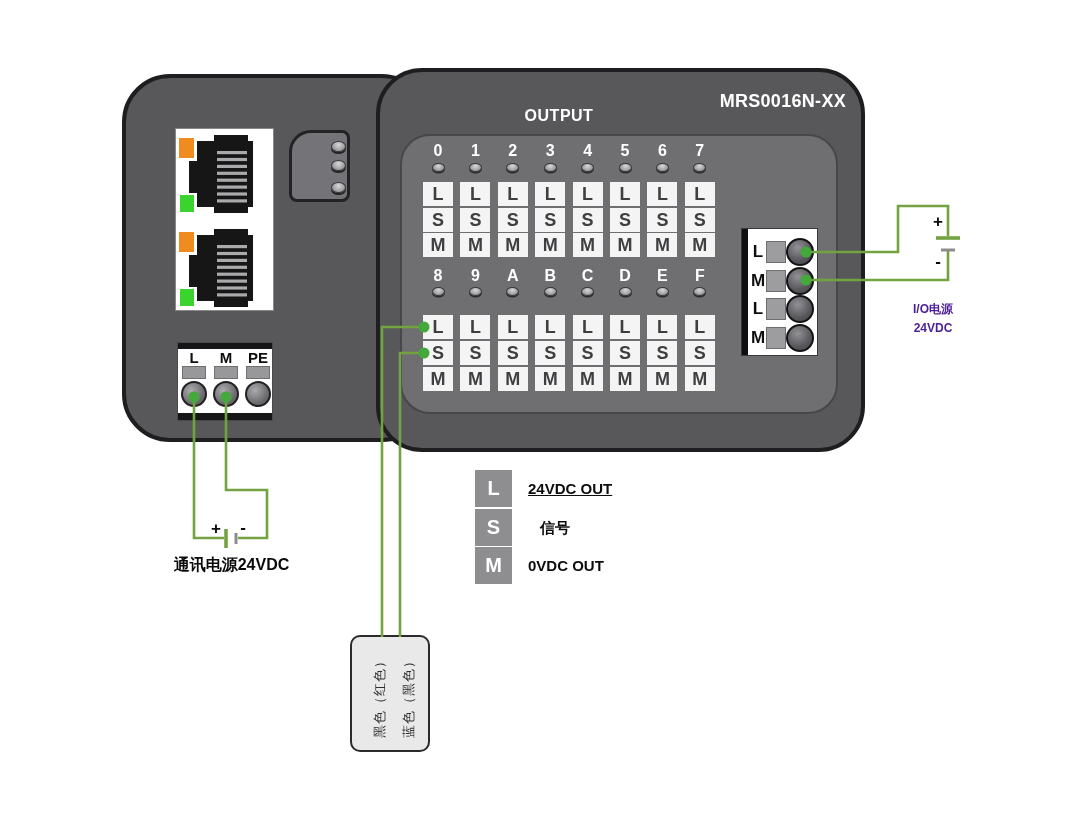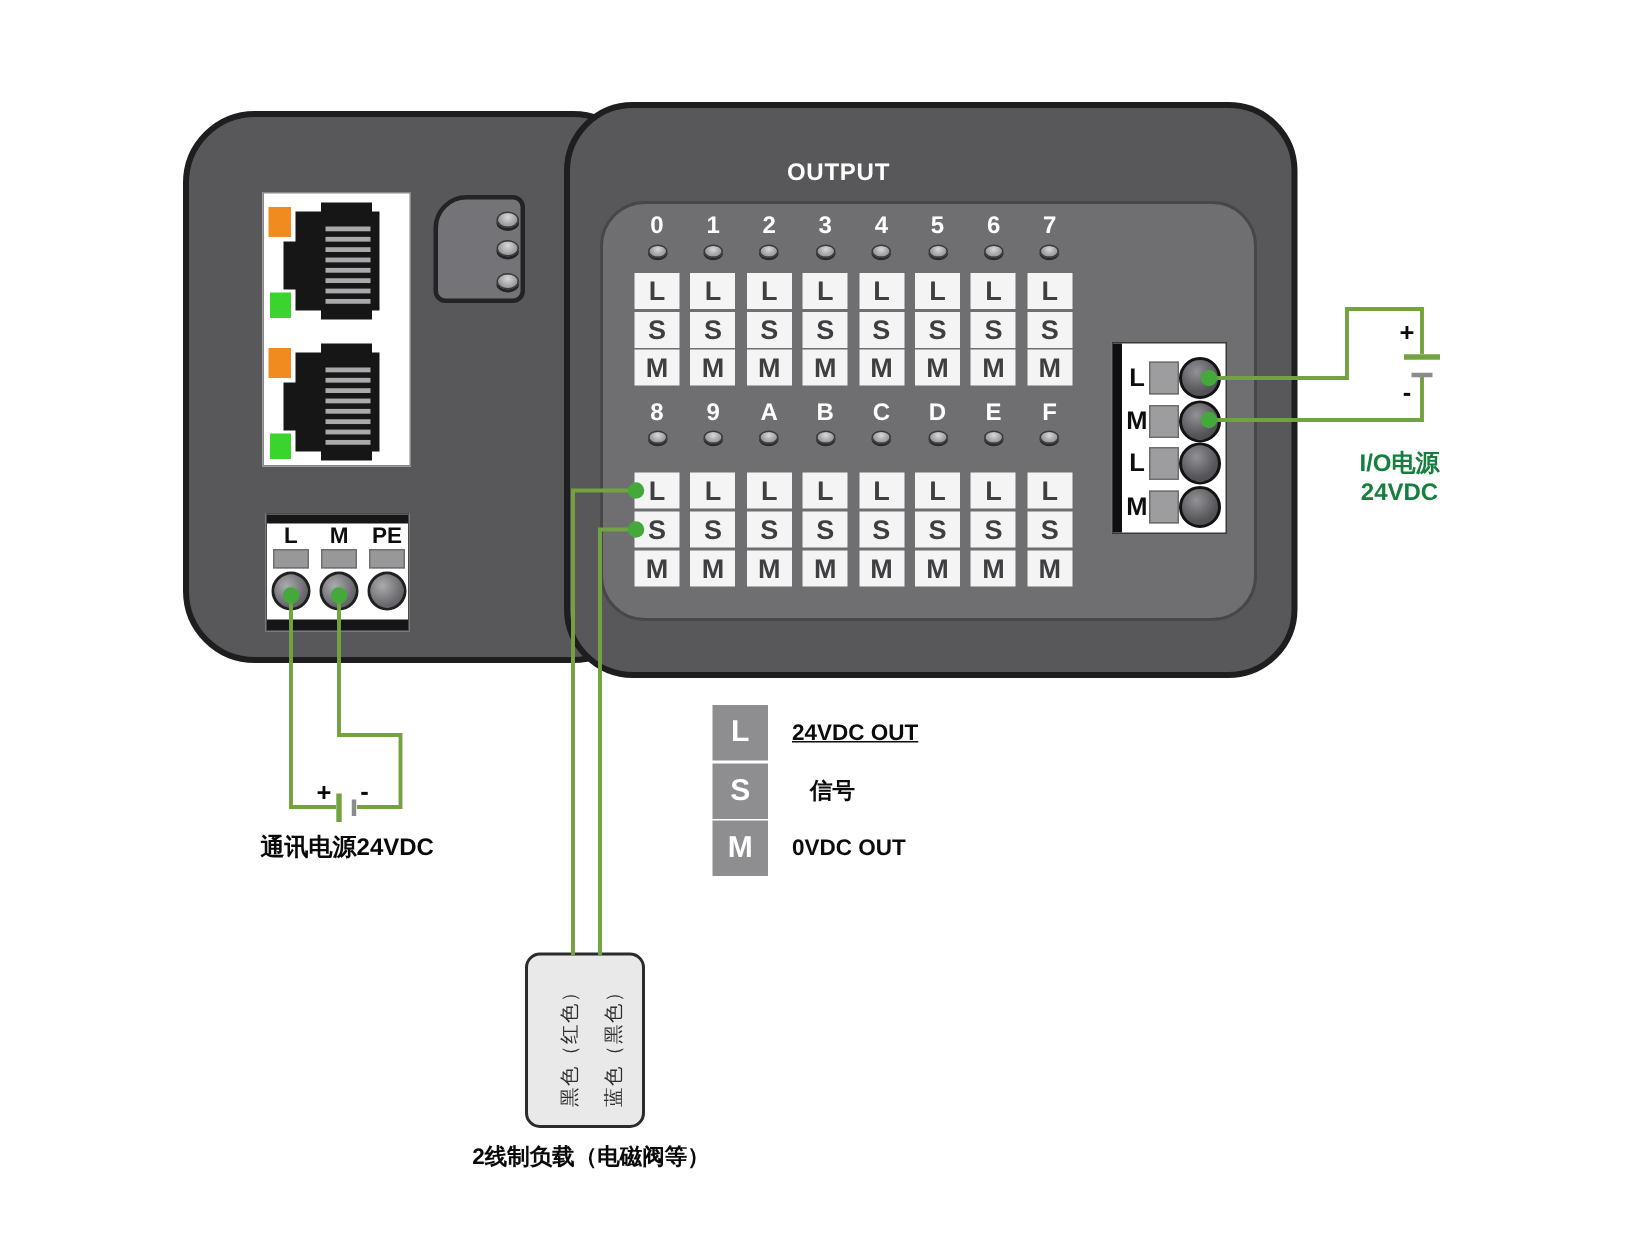--- a/index.html
+++ b/index.html
@@ -76,40 +76,41 @@
     border:2px solid #202022;
     background: radial-gradient(circle at 36% 34%, #ababae 0%, #69696d 65%, #5a5a5e 100%);
   }
 
   
   .legend-box { position:absolute; width:37px; height:37px; background:#8e8e91; color:#fff; font-weight:700; font-size:20px; line-height:37px; text-align:center; }
   .legend-label { position:absolute; height:37px; line-height:37px; font-weight:700; font-size:15px; color:#0c0c0c; }
 
   
   .sign { position:absolute; width:20px; text-align:center; font-weight:700; font-size:17px; line-height:18px; color:#0a0a0a; }
-  #io-power-label { left:872px; top:300px; width:122px; text-align:center; font-weight:700; font-size:16px; line-height:19px; color:#15803d; }
+  #io-power-label { left:872px; top:300px; width:122px; text-align:center; font-weight:700; font-size:12px; line-height:19px; color:#4c1d95; }
   #comm-power-label { left:149px; top:555px; width:165px; text-align:center; font-weight:700; font-size:16px; color:#0a0a0a; }
   #load-caption { left:294px; top:762px; width:200px; text-align:center; font-weight:700; font-size:15px; color:#0a0a0a; }
   #load-box { left:350px; top:635px; width:80px; height:117px; background:#e9e9e9; border:2.5px solid #2b2b2c; border-radius:10px; }
   .load-rot {
     position:absolute; width:120px; height:16px; text-align:center;
     font-size:13px; color:#2e2e2e; letter-spacing:1px;
     transform:rotate(-90deg);
   }
   .wires { position:absolute; left:0; top:0; width:1088px; height:840px; pointer-events:none; }
 </style>
 </head>
 <body>
 
 <div id="stage">
 
   <div class="abs" id="left-module"></div>
   <div class="abs" id="right-module"></div>
   <div class="abs" id="inner-panel"></div>
 
+  <div class="abs" id="module-title">MRS0016N-XX</div>
   <div class="abs" id="output-label">OUTPUT</div>
 
   <div class="abs" id="port-panel">
     <svg width="99" height="183" viewBox="0 0 99 183">
       <g>
         <rect x="3" y="9" width="15" height="20" fill="#ef8b1f"></rect>
         <rect x="4" y="66" width="14" height="17" fill="#3bd32d"></rect>
         <rect x="13" y="32" width="12" height="32" fill="#161616"></rect>
         <rect x="38" y="6" width="34" height="8" fill="#161616"></rect>
         <rect x="38" y="76" width="34" height="8" fill="#161616"></rect>
@@ -156,21 +157,20 @@
     <div class="blk-band" style="bottom:0; height:7px;"></div>
   </div>
 
   <div class="abs" id="io-term-block">
     <div id="io-term-leftbar"></div>
   </div>
 
   <div class="abs" id="load-box"></div>
   <div class="load-rot" style="left:319px; top:688px;">黑色（红色）</div>
   <div class="load-rot" style="left:348px; top:688px;">蓝色（黑色）</div>
-  <div class="abs" id="load-caption">2线制负载（电磁阀等）</div>
 
   <div class="abs" id="io-power-label">
     <div>I/O电源</div>
     <div>24VDC</div>
   </div>
   <div class="abs" id="comm-power-label">通讯电源24VDC</div>
 
   <div class="sign" style="left:928px; top:213px;">+</div>
   <div class="sign" style="left:928px; top:253px;">-</div>
   <div class="sign" style="left:206px; top:520px;">+</div>

